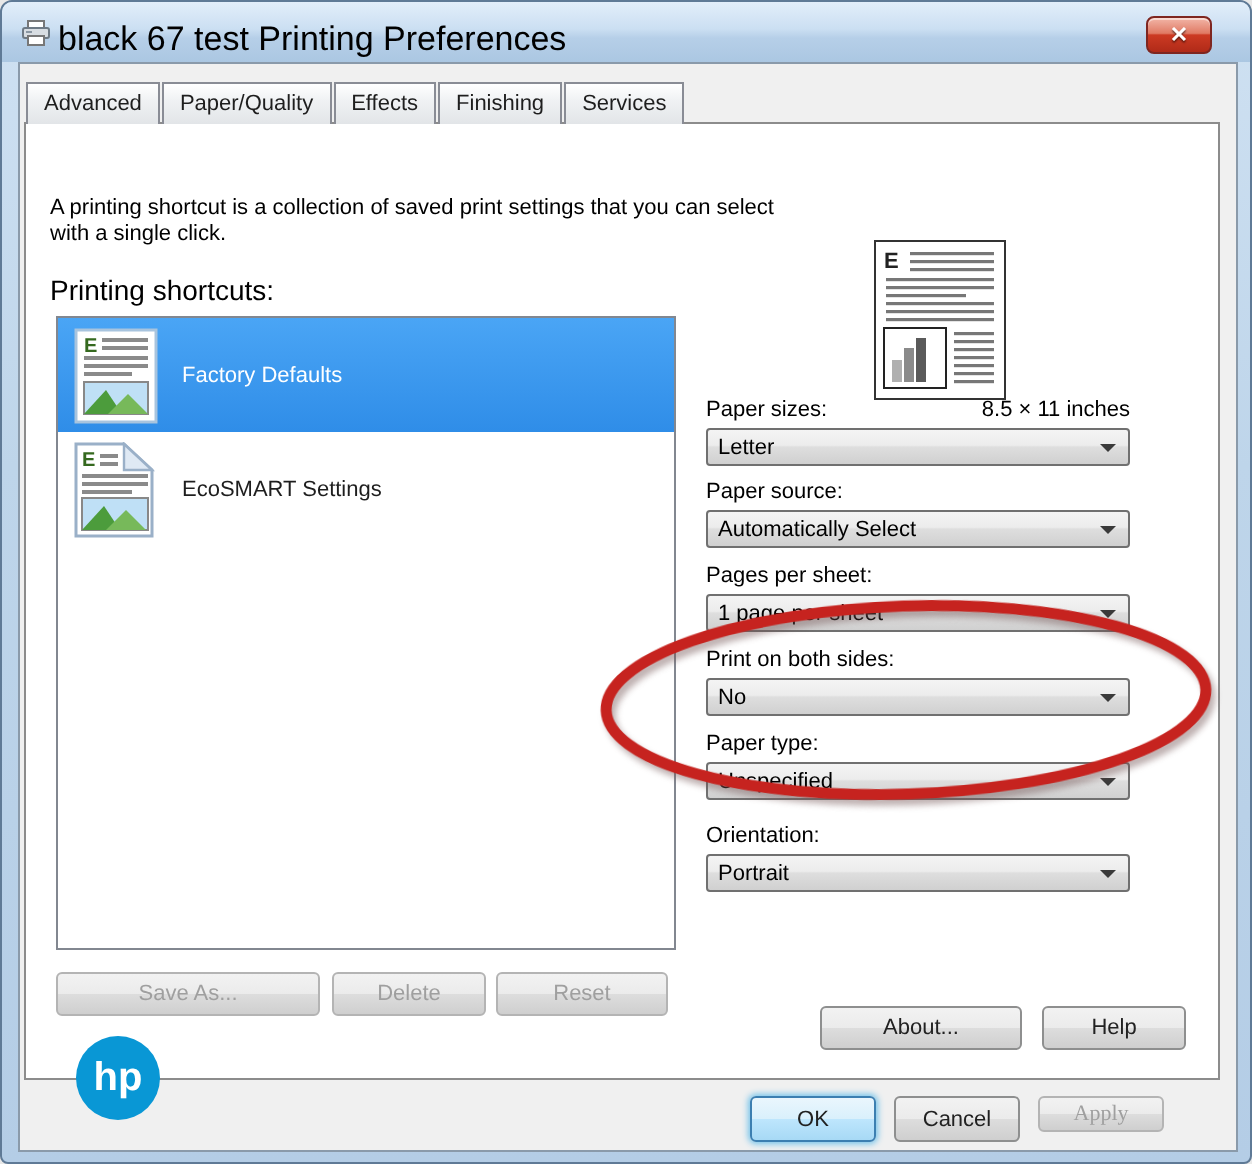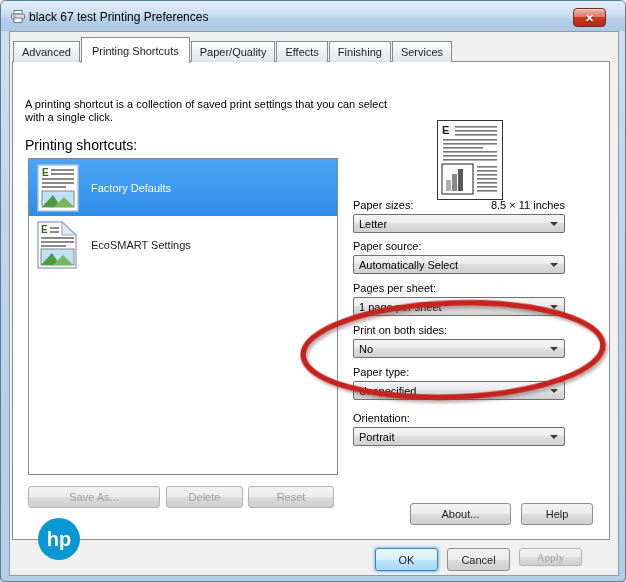--- a/index.html
+++ b/index.html
@@ -1,21 +1,21 @@
 <!DOCTYPE html>
 <html><head>
 <meta charset="utf-8">
 <style>
   html,body{margin:0;padding:0;background:#e8e8e8;font-family:"Liberation Sans",sans-serif;}
   .window{position:relative;width:626px;height:582px;
     background:linear-gradient(180deg,#cfe1f2 0%,#bed5ea 40%,#b4cde6 100%);
     border:1px solid #5f7a96;border-radius:6px 6px 4px 4px;overflow:hidden;box-sizing:border-box;}
   .titlebar{position:absolute;left:0;top:0;width:100%;height:30px;
     background:linear-gradient(180deg,#e2eefa 0%,#cbdff2 45%,#b6cfe8 60%,#abc7e2 100%);}
-  .title-text{position:absolute;left:28px;top:9px;font-size:12px;color:#000;white-space:nowrap;}
+  .title-text{position:absolute;left:28px;top:9px;font-size:17px;color:#000;white-space:nowrap;}
   .printer-ic{position:absolute;left:9px;top:8px;width:16px;height:16px;}
   .close-btn{position:absolute;right:19px;top:7px;width:33px;height:19px;border:1px solid #7e2620;border-radius:4px;
     background:linear-gradient(180deg,#f2b6a8 0%,#e07a64 45%,#cc3a23 50%,#b02a18 100%);
     color:#fff;font-size:11px;font-weight:bold;text-align:center;line-height:18px;box-sizing:border-box;
     box-shadow:inset 0 1px 0 rgba(255,255,255,.5);cursor:pointer;text-shadow:0 1px 1px rgba(0,0,0,.5);}
   .client{position:absolute;left:8px;top:30px;width:610px;height:545px;background:#f0f0f0;
     border:1px solid #8a9aaa;box-sizing:border-box;}
   
   .tabs{position:absolute;left:3px;top:4px;height:26px;display:flex;align-items:flex-end;z-index:3;text-align:center;}
   .tab{height:21px;border:1px solid #898c95;border-bottom:none;background:linear-gradient(180deg,#ffffff 0%,#f0f2f4 40%,#e2e5e8 100%);
@@ -71,23 +71,20 @@
     <div class="close-btn">
       <span>✕</span>
     </div>
   </div>
 
   <div class="client">
 
     <div class="tabs">
       <div class="tab">
           <span>Advanced</span>
-        </div>
-      <div class="tab active">
-          <span>Printing Shortcuts</span>
         </div>
       <div class="tab">
           <span>Paper/Quality</span>
         </div>
       <div class="tab">
           <span>Effects</span>
         </div>
       <div class="tab">
           <span>Finishing</span>
         </div>

